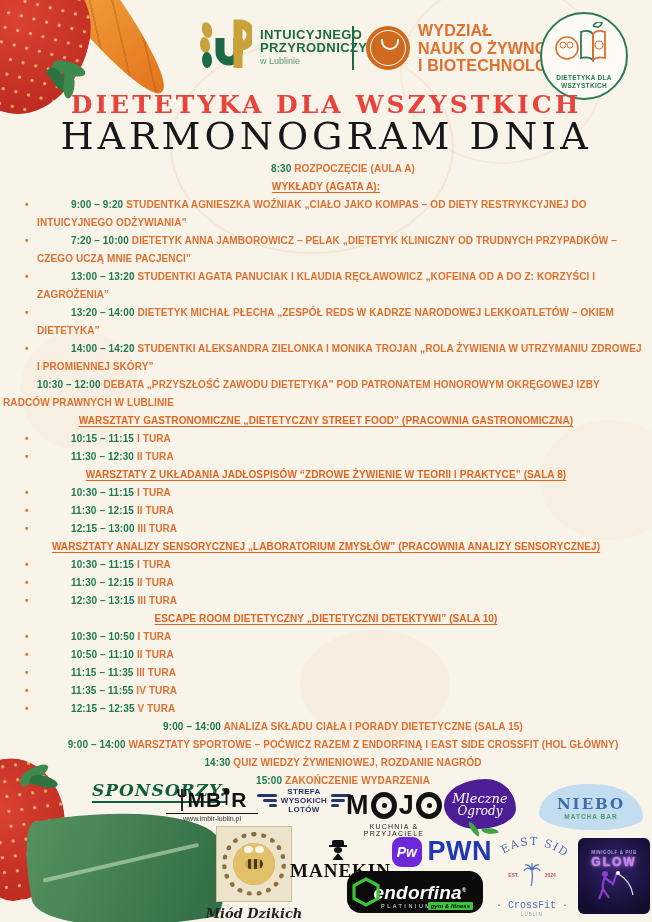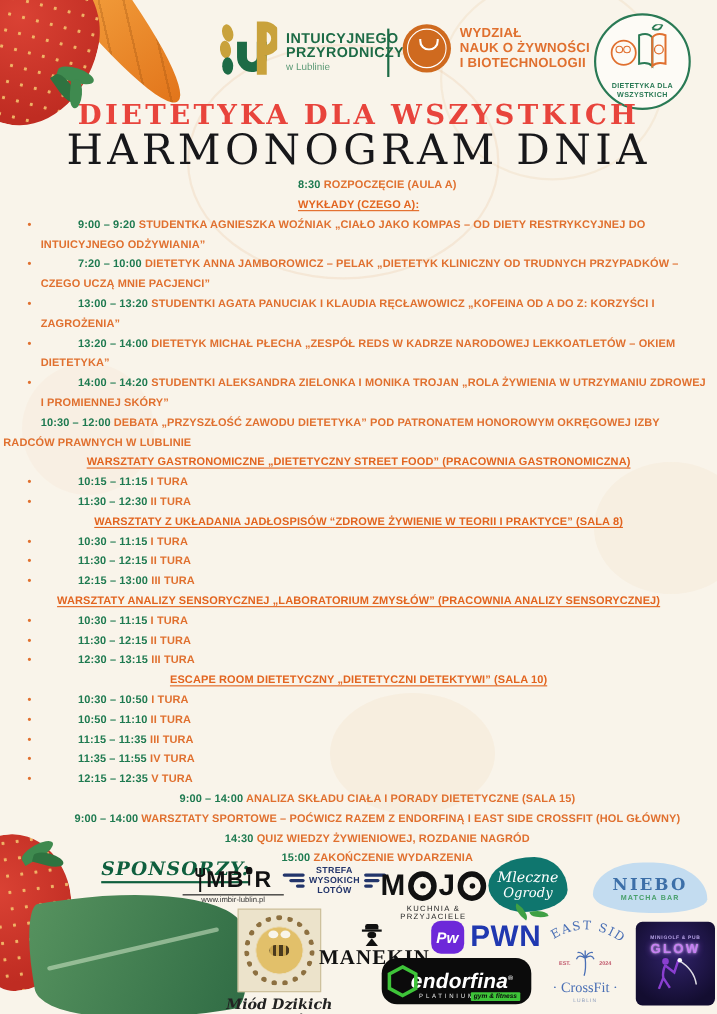--- a/index.html
+++ b/index.html
@@ -35,21 +35,21 @@
   .up-logo{position:absolute;left:198px;top:18px;display:flex;align-items:center;gap:8px;}
   .up-text{line-height:1.05;}
   .up-text .g{color:#1d6b46;font-weight:bold;font-size:13px;letter-spacing:.4px;}
   .up-text .s{color:#5d9a77;font-size:9px;margin-top:2px;}
   .hdr-divider{position:absolute;left:352px;top:26px;width:2px;height:44px;background:#1d6b46;}
   .fac{position:absolute;left:366px;top:22px;display:flex;align-items:center;gap:8px;}
   .fac-emblem{width:44px;height:44px;border-radius:50%;background:#cf6a1f;position:relative;flex:0 0 auto;}
   .fac-emblem::before{content:"";position:absolute;inset:4px;border:1.5px solid #fff;border-radius:50%;}
   .fac-emblem::after{content:"";position:absolute;left:15px;top:13px;width:14px;height:9px;
       border:2px solid #fff;border-top:none;border-radius:0 0 9px 9px;}
-  .fac-text{line-height:1.1;color:#e0702f;font-weight:bold;font-size:12px;letter-spacing:.2px;}
+  .fac-text{line-height:1.1;color:#e0702f;font-weight:bold;font-size:16px;letter-spacing:.2px;}
   .badge{position:absolute;left:540px;top:12px;width:88px;height:88px;border-radius:50%;
       background:#fdfbf6;border:2.5px solid #2a7a55;box-sizing:border-box;text-align:center;}
   .badge-txt{color:#2a7a55;font-weight:bold;font-size:6.5px;line-height:1.25;letter-spacing:.3px;margin-top:2px;}
   
   .title-red{position:absolute;left:0;top:90px;width:100%;text-align:center;
       font-family:"DejaVu Serif",serif;font-weight:bold;font-size:25px;color:#e8443c;letter-spacing:3px;}
   .title-black{position:absolute;left:0;top:114px;width:100%;text-align:center;
       font-family:"DejaVu Serif",serif;font-weight:normal;font-size:38px;color:#17171a;letter-spacing:4px;}
   
   .sched{position:absolute;left:0;top:160px;width:652px;font-size:10px;font-weight:bold;
@@ -81,21 +81,21 @@
   .strefa-txt{font-size:8px;font-weight:bold;line-height:1.15;letter-spacing:.3px;}
   
   .mojo{left:346px;top:790px;width:96px;}
   .mojo-row{display:flex;align-items:center;justify-content:center;gap:2px;color:#111;
       font-weight:bold;font-size:27px;}
   .mojo-o{width:17px;height:17px;border:5px solid #111;border-radius:50%;position:relative;box-sizing:content-box;}
   .mojo-o::after{content:"";position:absolute;left:6px;top:6px;width:5px;height:5px;background:#111;border-radius:50%;}
   .mojo-cap{font-size:7px;color:#222;letter-spacing:1.2px;margin-top:2px;}
   
   .mleczne{left:442px;top:779px;width:76px;height:60px;}
-  .mleczne-blob{width:72px;height:50px;background:#0f766e;margin:0 auto;
+  .mleczne-blob{width:72px;height:50px;background:#4c1d95;margin:0 auto;
       border-radius:58% 42% 55% 45% / 52% 60% 40% 48%;color:#fff;
       font-family:"DejaVu Serif",serif;font-style:italic;display:flex;flex-direction:column;
       align-items:center;justify-content:center;line-height:1;}
   .mleczne-blob .l1{font-size:13px;} .mleczne-blob .l2{font-size:12px;}
   .mini-leaf{position:absolute;width:16px;height:8px;background:#3fa045;border-radius:0 100% 0 100%;}
   
   .niebo{left:538px;top:784px;width:106px;height:54px;}
   .niebo-cloud{position:relative;width:104px;height:46px;margin:0 auto;
       background:#c3dcf0;border-radius:48% 52% 46% 54%/70% 80% 30% 40%;
       display:flex;flex-direction:column;align-items:center;justify-content:center;}
@@ -133,21 +133,21 @@
   .endo-hex{position:absolute;left:4px;top:5px;}
   .endo-txt{color:#fff;font-style:italic;font-weight:bold;font-size:19px;letter-spacing:.2px;line-height:1;margin-left:10px;}
   .endo-reg{color:#fff;font-size:6px;vertical-align:super;}
   .endo-sub{position:absolute;left:34px;bottom:4px;color:#e8e8e8;font-size:5.5px;letter-spacing:2.5px;}
   .endo-badge{position:absolute;right:10px;bottom:3px;background:#3ec439;color:#0b0b0b;
       font-style:italic;font-weight:bold;font-size:6px;padding:1px 3px;border-radius:1px;}
   
   .eastside{left:494px;top:832px;width:76px;color:#4a6fb5;}
   .es-row{display:flex;align-items:center;justify-content:center;gap:4px;
       font-size:5px;color:#c0566a;font-weight:bold;}
-  .es-name{font-family:Liberation Serif, serif;font-size:13px;margin-top:1px;}
+  .es-name{font-family:Liberation Mono, monospace;font-size:10px;margin-top:12px;}
   .es-city{font-size:4.5px;color:#8a9aba;letter-spacing:1px;margin-top:1px;}
   
   .glow{left:578px;top:838px;width:72px;height:76px;border-radius:6px;
       background:radial-gradient(circle at 50% 38%, #31236b, #130d30 80%);
       display:flex;flex-direction:column;align-items:center;padding-top:12px;box-sizing:border-box;position:absolute;}
   .glow-top{font-size:4.5px;color:#b9a6e8;letter-spacing:.6px;font-weight:bold;}
   .glow-name{font-size:12px;font-weight:bold;color:#c77ff2;letter-spacing:2px;
       text-shadow:0 0 6px #a05ce8,0 0 2px #fff;}
 </style>
 </head>
@@ -223,21 +223,21 @@
   <div class="title-black">HARMONOGRAM DNIA</div>
 
   <div class="sched">
 
     <div class="c">
       <span class="t">8:30</span>
       <span class="x">ROZPOCZĘCIE (AULA A)</span>
     </div>
 
     <div class="hd">
-      <span class="u">WYKŁADY (CZEGO A):</span>
+      <span class="u">WYKŁADY (AGATA A):</span>
     </div>
 
     <div class="li">
       <span class="t">9:00 – 9:20</span>
       <span class="x">STUDENTKA AGNIESZKA WOŹNIAK „CIAŁO JAKO KOMPAS – OD DIETY RESTRYKCYJNEJ DO INTUICYJNEGO ODŻYWIANIA”</span>
     </div>
     <div class="li">
       <span class="t">7:20 – 10:00</span>
       <span class="x">DIETETYK ANNA JAMBOROWICZ – PELAK „DIETETYK KLINICZNY OD TRUDNYCH PRZYPADKÓW – CZEGO UCZĄ MNIE PACJENCI”</span>
     </div>

